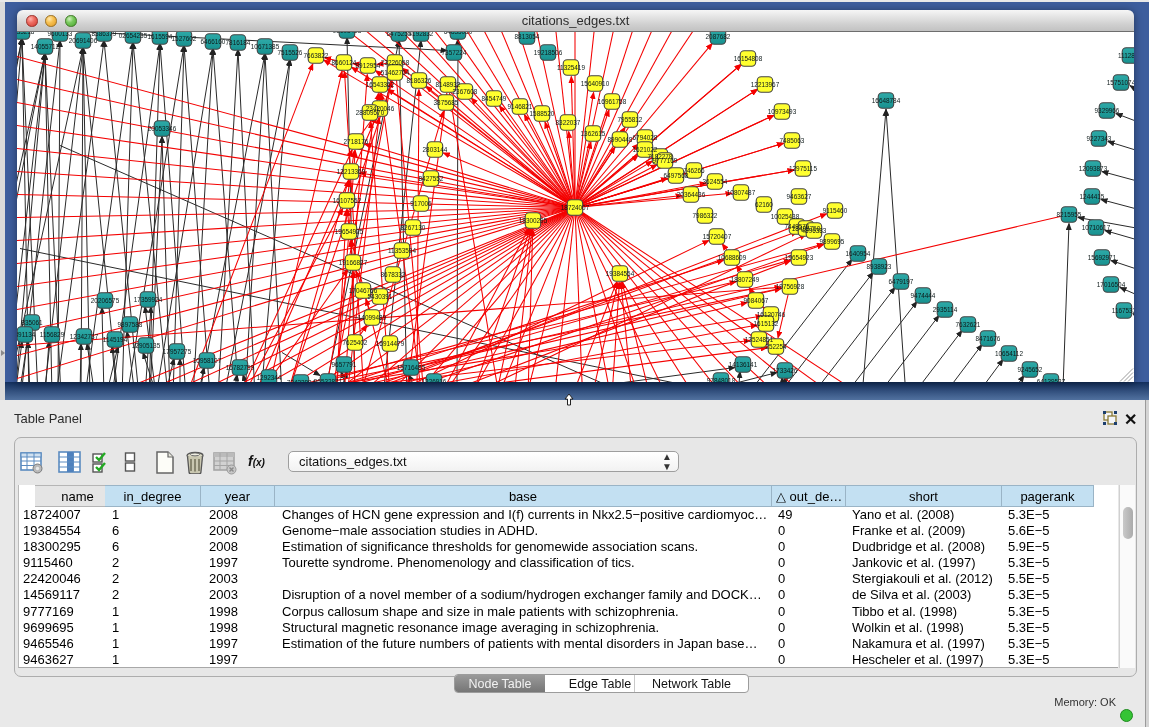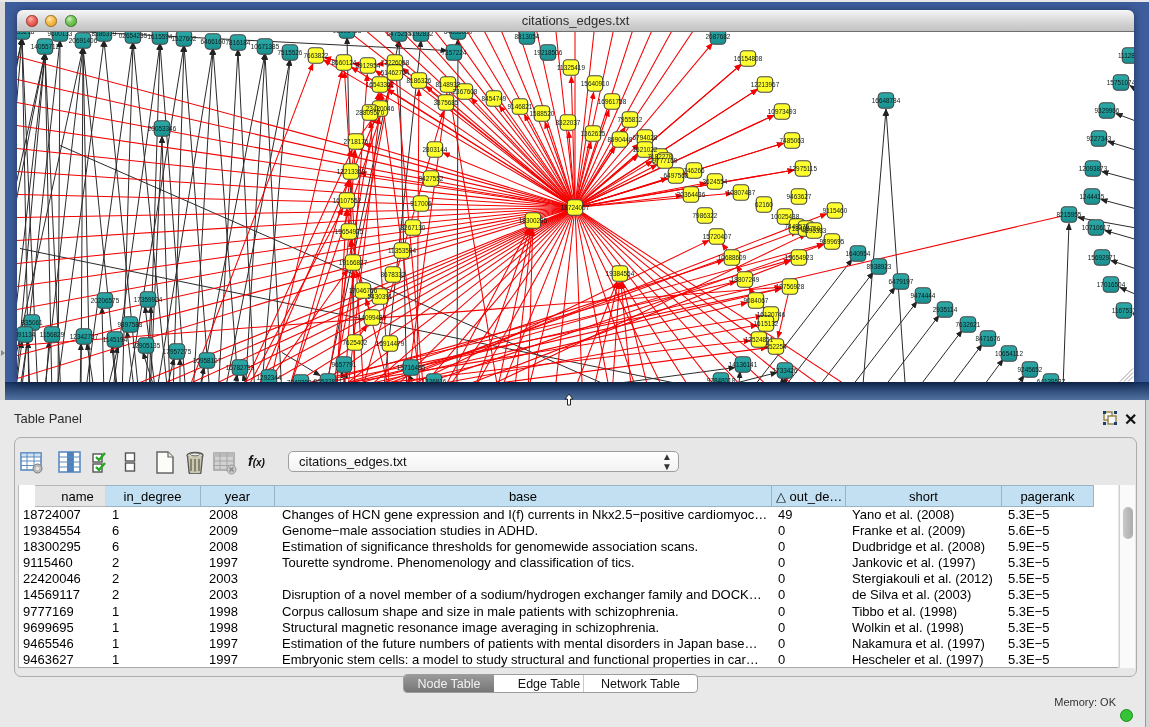--- a/index.html
+++ b/index.html
@@ -59,21 +59,21 @@
 .c2 { left:182px; width:74px; padding-left:8px; }
 .c3 { left:256px; width:497px; padding-left:7px; }
 .c4 { left:753px; width:74px; padding-left:6px; }
 .c5 { left:827px; width:156px; padding-left:6px; }
 .c6 { left:983px; width:92px; padding-left:6px; }
 #vscroll { position:absolute; left:1104px; top:47px; width:16px; height:183px;
   background:#fafafa; border-left:1px solid #d0d0d0; }
 #vthumb { position:absolute; left:2.5px; top:22px; width:10px; height:32px;
   background:linear-gradient(90deg,#c9c9c9,#ababab); border-radius:5px; }
 
-#tabs { position:absolute; left:403px; top:273.5px; height:19.5px;
+#tabs { position:absolute; left:454px; top:273.5px; height:19.5px;
   border:1px solid #9c9c9c; border-radius:4px; overflow:hidden;
   background:#fff; font-size:12.5px; }
 #tabs div { float:left; height:100%; line-height:18px; text-align:center; }
 #tab1 { width:90px; background:linear-gradient(#9a9a9a,#767676); color:#f2f2f2; }
 #tab2 { width:90px; color:#111; border-right:1px solid #c9c9c9;padding-left:21px; }
 #tab3 { width:113px; color:#111; }
 #memtext { position:absolute; right:33px; top:296px; font-size:11px; color:#333;text-align:center; }
 #memdot { position:absolute; left:1120px; top:309px; width:13px; height:13px;
   border-radius:50%; background:#35c435; border:1px solid #1f8a1f; }
 #rightstrip { position:absolute; left:1145px; top:0; width:4px; height:327px;
@@ -825,21 +825,20 @@
               <div class="c2">1997</div>
               <div class="c3">Estimation of the future numbers of patients with mental disorders in Japan base…</div>
               <div class="c4">0</div>
               <div class="c5">Nakamura et al. (1997)</div>
               <div class="c6">5.3E−5</div>
             </div>
 <div class="tr">
               <div class="c0">9463627</div>
               <div class="c1">1</div>
               <div class="c2">1997</div>
-              <div class="c3">Embryonic stem cells: a model to study structural and functional properties in car…</div>
               <div class="c4">0</div>
               <div class="c5">Hescheler et al. (1997)</div>
               <div class="c6">5.3E−5</div>
             </div>
         </div>
       </div>
       <div id="vscroll">
           <div id="vthumb"></div>
         </div>
     </div>

